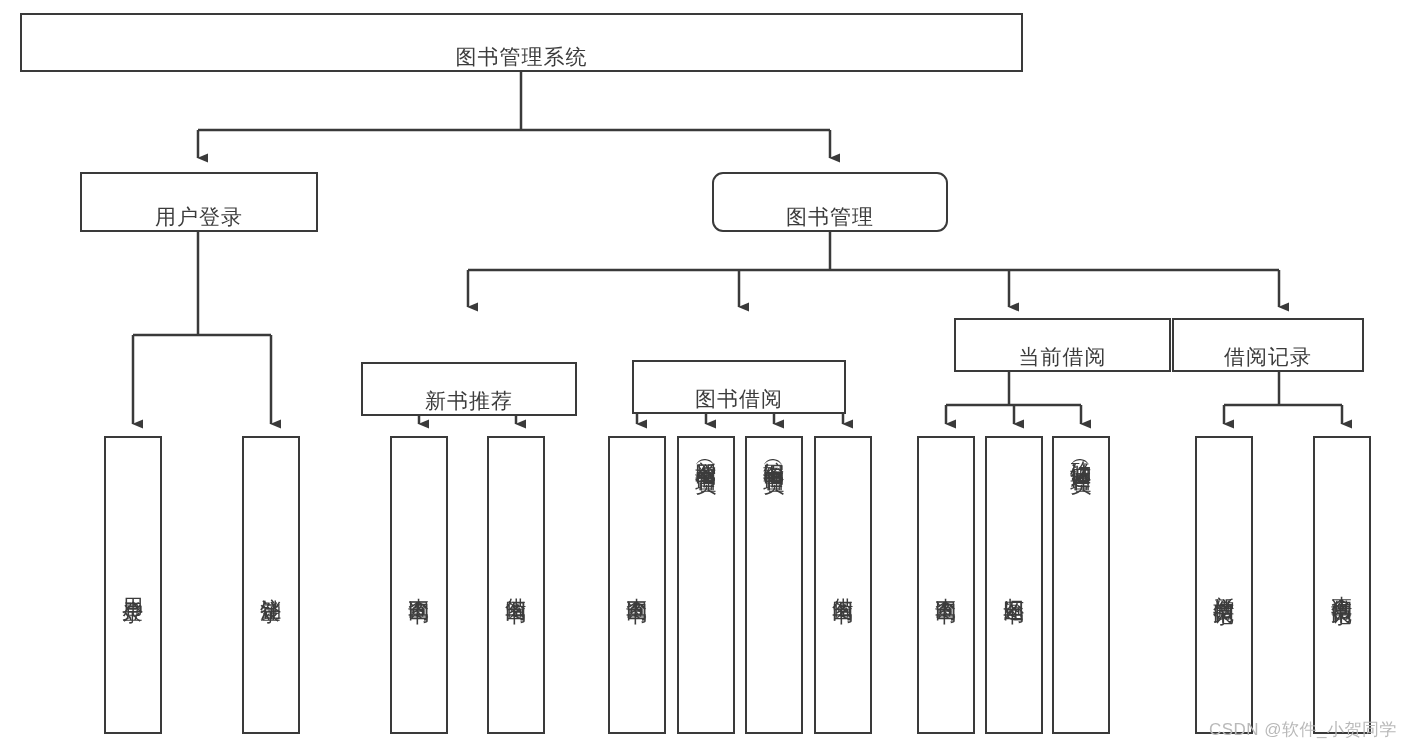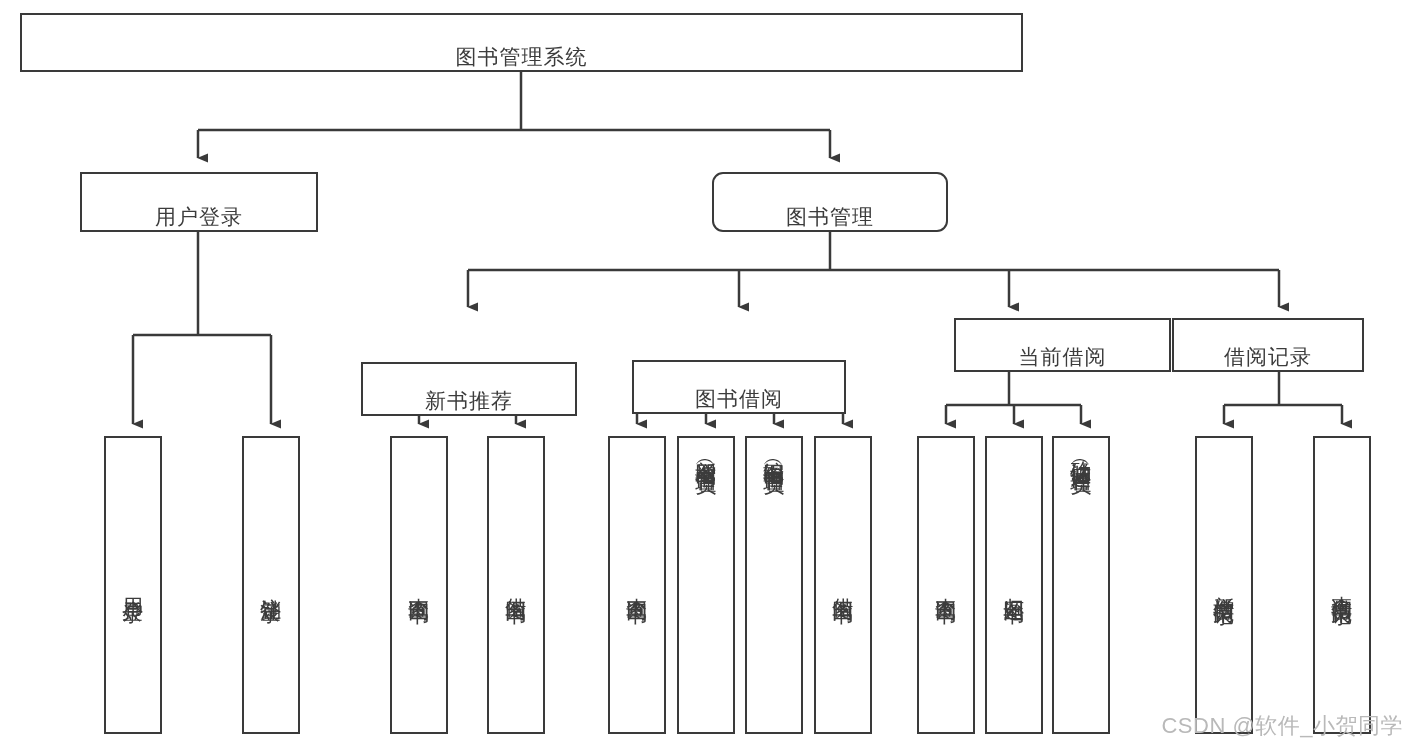--- a/index.html
+++ b/index.html
@@ -62,23 +62,23 @@
     letter-spacing: 2px;
     white-space: nowrap;
     text-align: left;
   }
   .node.vertical.centered {
     align-items: center;
     padding-top: 0;
   }
   #watermark {
     position: absolute;
-    right: 2px;
+    right: 8px;
     bottom: 6px;
-    font-size: 22px;
+    font-size: 17px;
     color: #b9b9b9;
     letter-spacing: 0.5px;
     white-space: nowrap;
     pointer-events: none;
     text-align: center;
   }
 </style>
 </head>
 <body>
 

